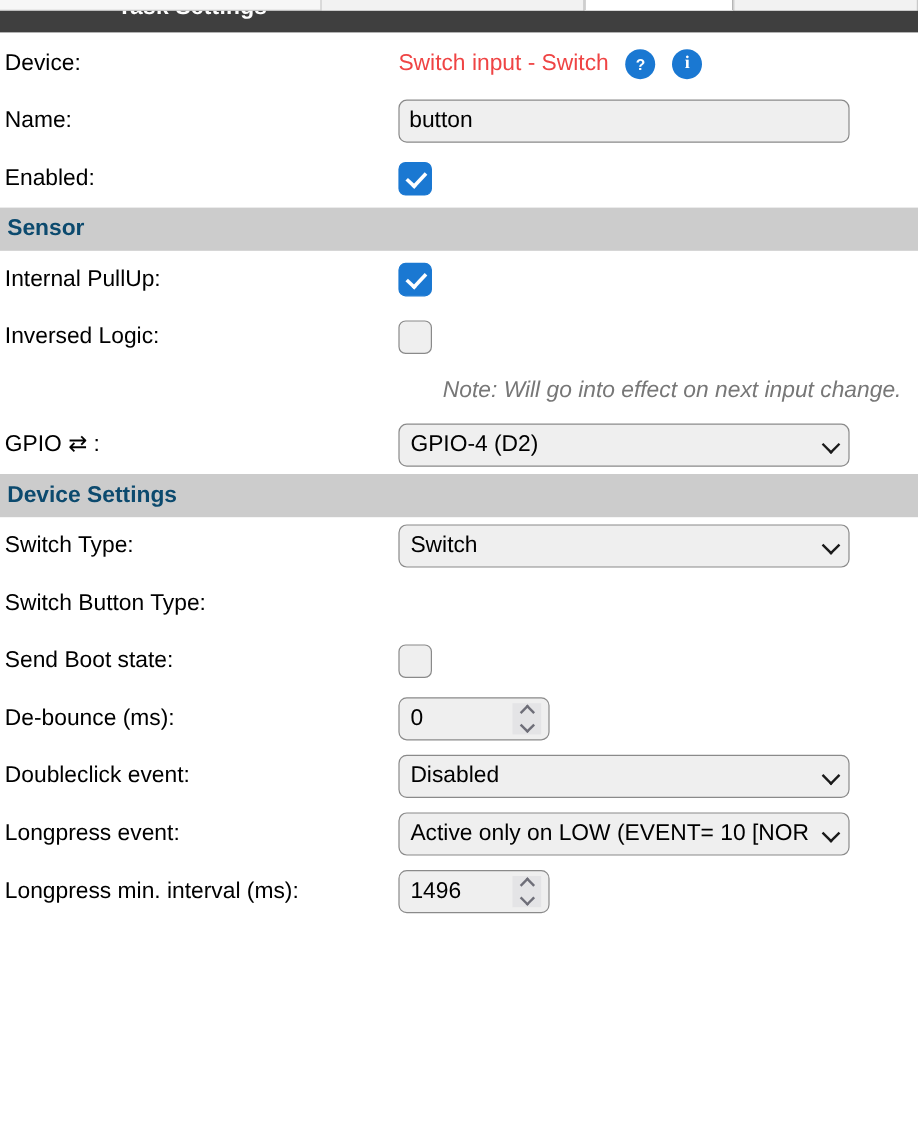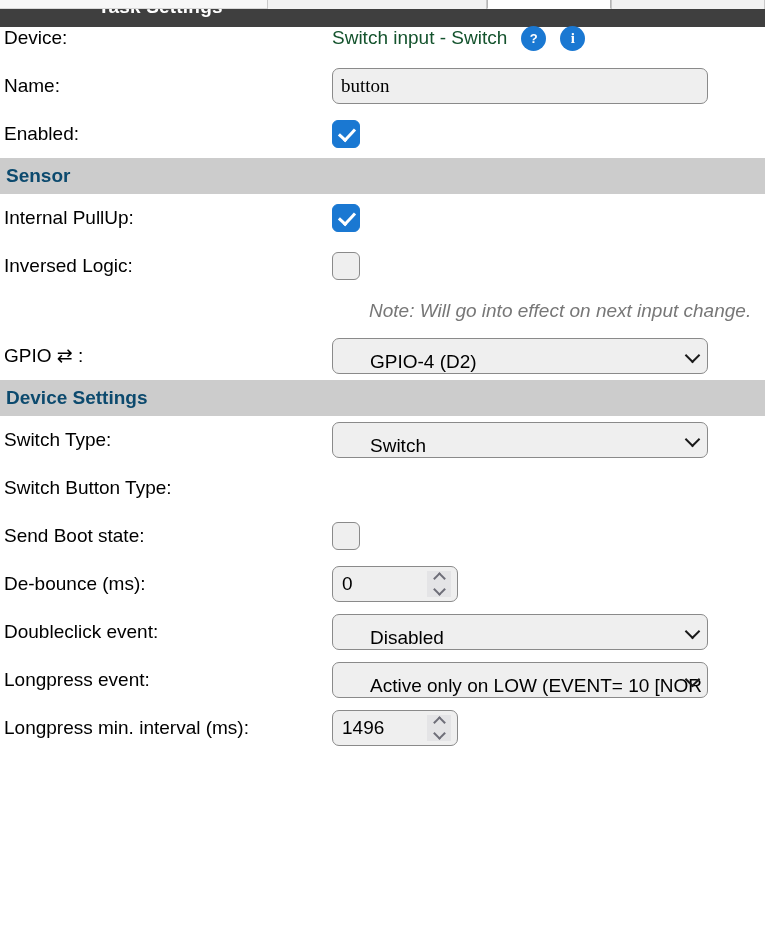--- a/index.html
+++ b/index.html
@@ -68,21 +68,21 @@
     font-weight: bold;
     color: #ffffff;
     letter-spacing: 0.2px;
     white-space: nowrap;
   }
 
   
   .form {
     position: absolute;
     left: 0;
-    top: 14px;
+    top: 29px;
     width: 667px;
   }
 
   .sect {
     width: 765px;
     box-sizing: border-box;
     background: #cccccc;
     font-size: 19px;
     font-weight: bold;
     color: #0c4a6e;
@@ -114,21 +114,21 @@
   .field {
     flex: 1 1 auto;
     display: flex;
     align-items: center;
     box-sizing: border-box;
   }
 
   
   .value-text {
     font-size: 19px;
-    color: #14532d;
+    color: #ef4444;
     line-height: 22px;
     white-space: nowrap;
   }
   .circ-icon {
     display: inline-flex;
     align-items: center;
     justify-content: center;
     width: 25px;
     height: 25px;
     border-radius: 50%;
@@ -145,21 +145,21 @@
     font-family: "Liberation Serif", serif;
     font-size: 15px;
   }
 
   
   .text-input {
     box-sizing: border-box;
     height: 36px;
     width: 376px;
     padding: 0 8px;
-    font-family: Liberation Serif, serif;
+    font-family: Liberation Sans, sans-serif;
     font-size: 19px;
     color: #000000;
     background: #efefef;
     border: 1px solid #8a8a8a;
     border-radius: 7px;
     outline: none;
   }
 
   
   .cbox {
@@ -190,24 +190,23 @@
 
   
   .sel {
     box-sizing: border-box;
     position: relative;
     height: 36px;
     background: #efefef;
     border: 1px solid #8a8a8a;
     border-radius: 7px;
     display: flex;
-    align-items: flex-end;
+    align-items: center;
     cursor: pointer;
     overflow: hidden;
-    padding-left: 28px;
   }
   .sel-w376 { width: 376px; }
   .sel-text {
     font-size: 19px;
     color: #000000;
     padding-left: 9px;
     padding-right: 26px;
     white-space: nowrap;
     overflow: hidden;
     line-height: 22px;

